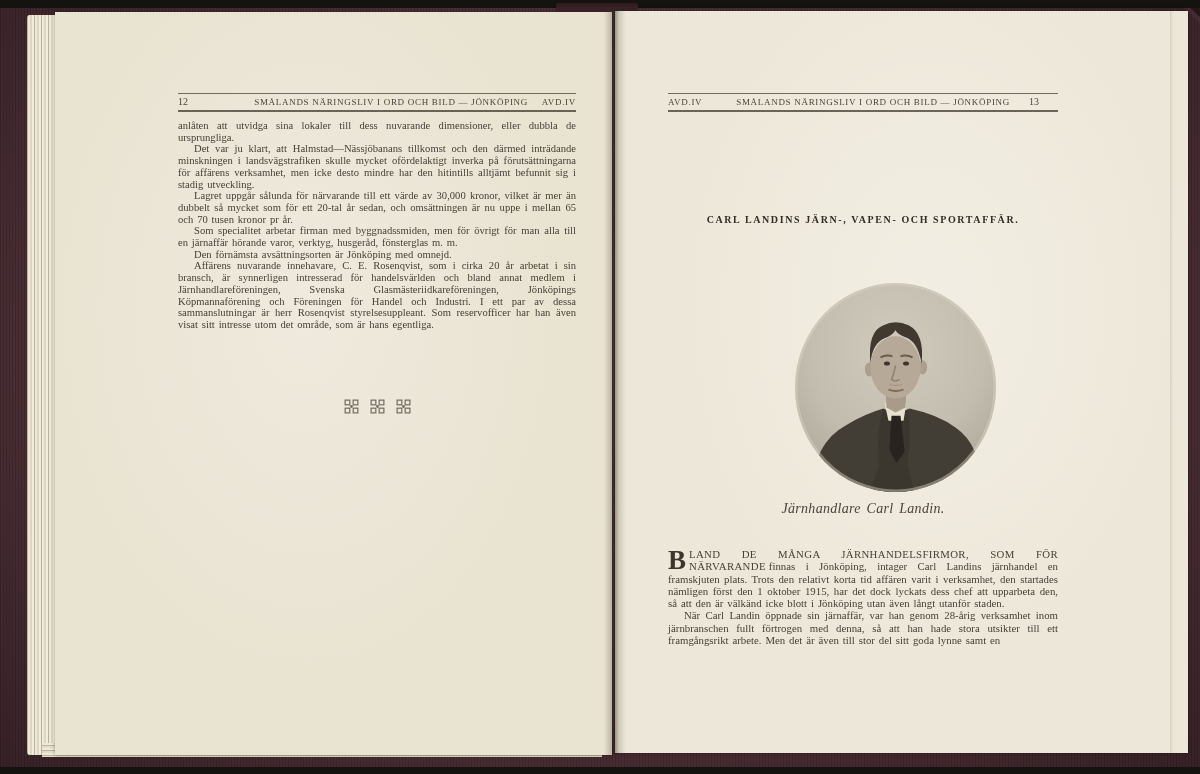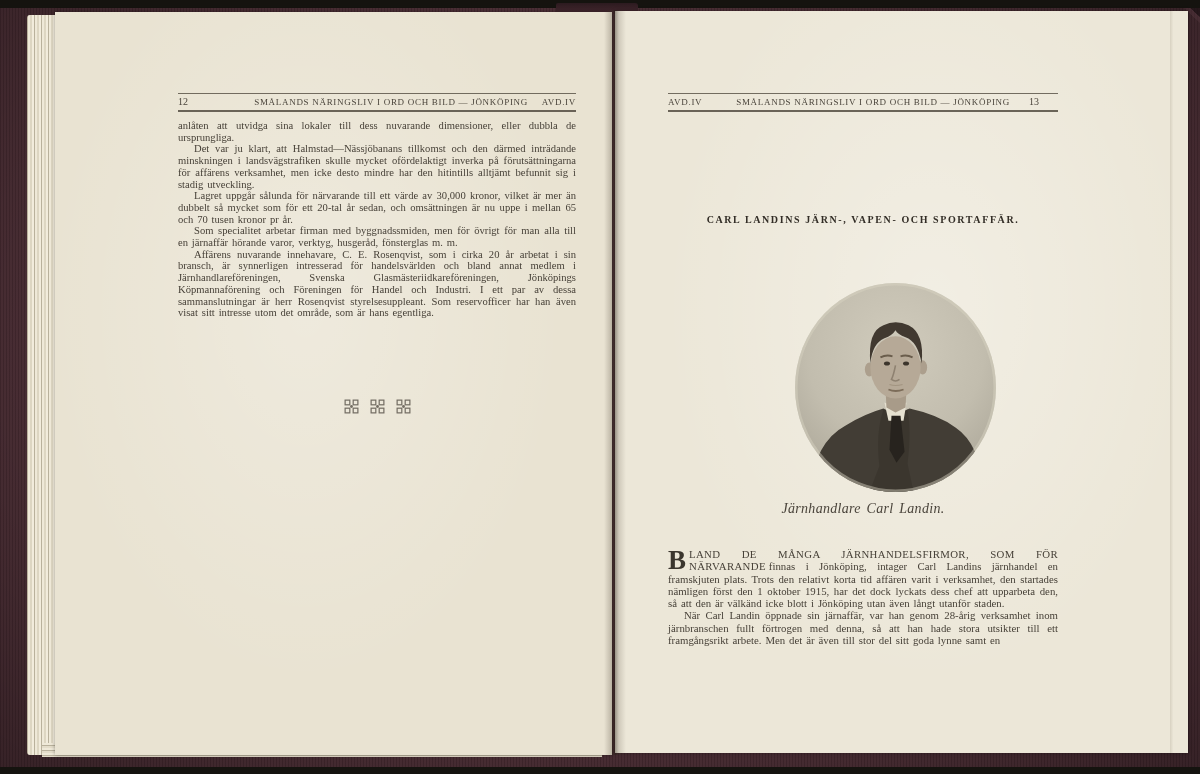--- a/index.html
+++ b/index.html
@@ -143,20 +143,21 @@
       <span class="num">12</span>
       <span class="mid">SMÅLANDS NÄRINGSLIV I ORD OCH BILD — JÖNKÖPING</span>
       <span class="sec">AVD.IV</span>
     </div>
 
     <div class="body-text left-body">
       <p class="noindent">anlåten att utvidga sina lokaler till dess nuvarande dimensioner, eller dubbla de ursprungliga.</p>
       <p>Det var ju klart, att Halmstad—Nässjöbanans tillkomst och den därmed inträdande minskningen i landsvägstrafiken skulle mycket ofördelaktigt inverka på förutsättningarna för affärens verksamhet, men icke desto mindre har den hitintills alltjämt befunnit sig i stadig utveckling.</p>
       <p>Lagret uppgår sålunda för närvarande till ett värde av 30,000 kronor, vilket är mer än dubbelt så mycket som för ett 20-tal år sedan, och omsättningen är nu uppe i mellan 65 och 70 tusen kronor pr år.</p>
       <p>Som specialitet arbetar firman med byggnadssmiden, men för övrigt för man alla till en järnaffär hörande varor, verktyg, husgeråd, fönsterglas m. m.</p>
+      <p>Den förnämsta avsättningsorten är Jönköping med omnejd.</p>
       <p>Affärens nuvarande innehavare, C. E. Rosenqvist, som i cirka 20 år arbetat i sin bransch, är synnerligen intresserad för handelsvärlden och bland annat medlem i Järnhandlareföreningen, Svenska Glasmästeriidkareföreningen, Jönköpings Köpmannaförening och Föreningen för Handel och Industri. I ett par av dessa sammanslutningar är herr Rosenqvist styrelsesuppleant. Som reservofficer har han även visat sitt intresse utom det område, som är hans egentliga.</p>
     </div>
 
     <div class="ornament-row">
       <svg width="15" height="15" viewBox="0 0 16 16">
         <g fill="none" stroke="#59534a" stroke-width="1.3">
           <rect x="1.2" y="1.2" width="5" height="5"></rect>
             <rect x="9.8" y="1.2" width="5" height="5"></rect>
           <rect x="1.2" y="9.8" width="5" height="5"></rect>
             <rect x="9.8" y="9.8" width="5" height="5"></rect>

